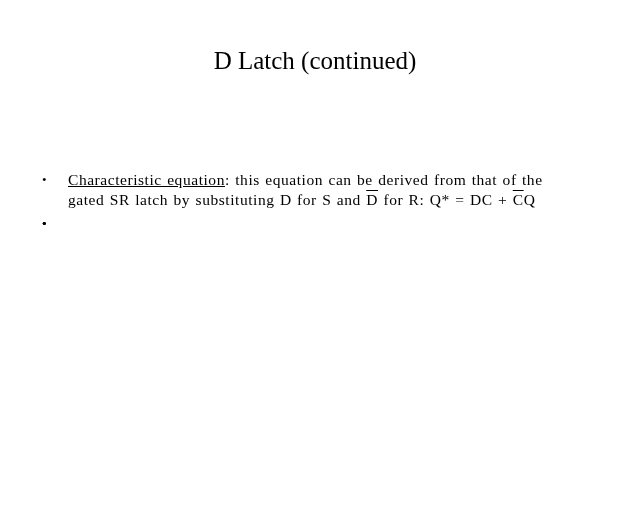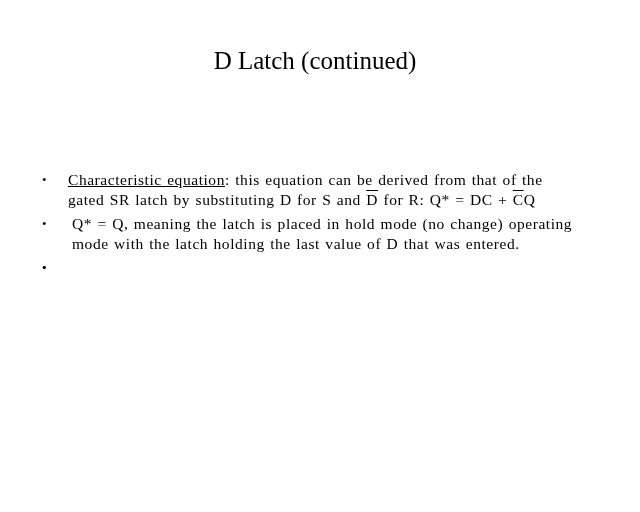--- a/index.html
+++ b/index.html
@@ -67,21 +67,20 @@
   <div class="slide-title">D Latch (continued)</div>
 
   <ul class="bullets">
     <li class="bullet-item">
       <span class="bullet-dot">•</span>
       <span class="underline">Characteristic equation</span><span>:  this equation can be derived from that of the gated SR latch by substituting D for S and </span><span class="overbar">D</span><span> for R:   Q* = DC + </span><span class="overbar">C</span><span>Q</span>
     </li>
 
     <li class="bullet-item">
       <span class="bullet-dot">•</span>
-      <span class="indent-line">Q* = Q, meaning the latch is placed in hold mode (no change) operating mode with the latch holding the last value of D that was entered.</span>
     </li>
 
     <li class="bullet-item">
       <span class="bullet-dot">•</span>
     </li>
 
     <li class="bullet-item">
       <span class="bullet-dot">•</span>
     </li>
   </ul>

